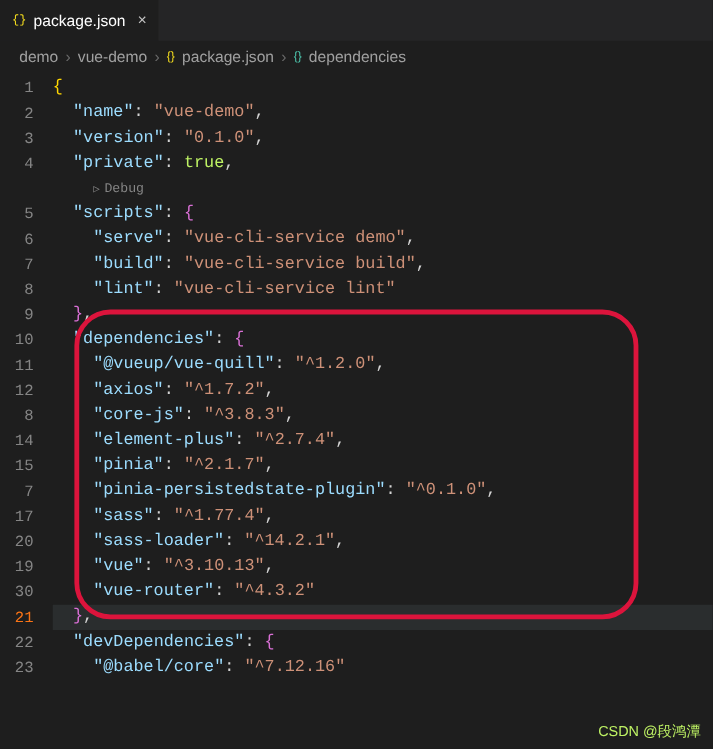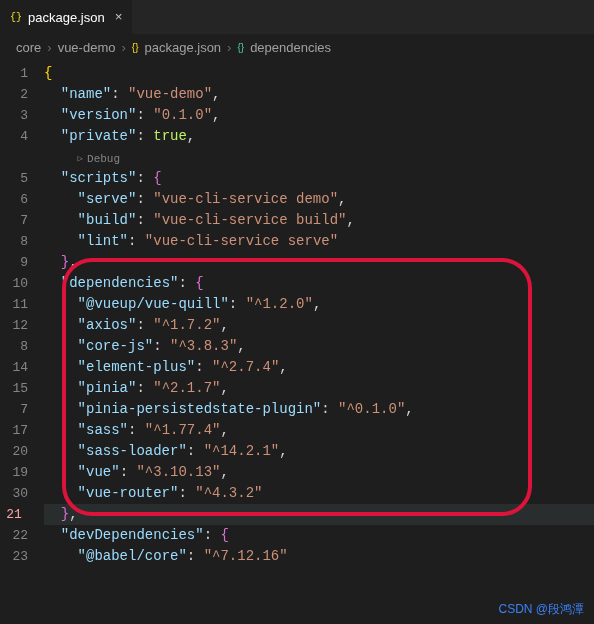--- a/index.html
+++ b/index.html
@@ -64,21 +64,21 @@
       text-align: right;
       color: #858585;
       user-select: none;
     }
     .gutter-line {
       height: 21px;
       padding-right: 16px;
       font-size: 13px;
       line-height: 21px;
     }
-    .gutter-line.active { color: #fca5a5; text-align: center; }
+    .gutter-line.active { color: #f97316; }
     .code {
       flex: 1;
       position: relative;
     }
     .code-line {
       height: 21px;
       line-height: 21px;
       white-space: pre;
       font-size: 14px;
     }
@@ -104,38 +104,38 @@
       pointer-events: none;
       left: 18px;
       top: 195px;
       width: 470px;
       height: 258px;
     }
     .watermark {
       position: absolute;
       bottom: 6px;
       right: 10px;
-      color: #3b82f6;
+      color: #bef264;
       font-family: -apple-system, 'Segoe UI', sans-serif;
       font-size: 12px;
     }
   </style>
 </head>
 <body>
 
 <div class="tabs">
   <div class="tab">
     <span class="tab-icon">{}</span>
     <span class="tab-label">package.json</span>
     <span class="tab-close">×</span>
   </div>
 </div>
 
 <div class="breadcrumb">
-  <span>core</span>
+  <span>demo</span>
   <span class="breadcrumb-sep">›</span>
   <span>vue-demo</span>
   <span class="breadcrumb-sep">›</span>
   <span class="breadcrumb-icon">{}</span>
   <span>package.json</span>
   <span class="breadcrumb-sep">›</span>
   <span class="breadcrumb-icon2">{}</span>
   <span>dependencies</span>
 </div>
 
@@ -168,21 +168,21 @@
   </div>
   <div class="code">
     <div class="code-line"><span class="brace">{</span></div>
     <div class="code-line">  <span class="key">"name"</span><span class="pun">: </span><span class="str">"<span>vue-demo</span>"</span><span class="pun">,</span></div>
     <div class="code-line">  <span class="key">"version"</span><span class="pun">: </span><span class="str">"<span>0.1.0</span>"</span><span class="pun">,</span></div>
     <div class="code-line">  <span class="key">"private"</span><span class="pun">: </span><span class="kw">true</span><span class="pun">,</span></div>
     <div class="code-line">    <span class="debug"><span class="debug-icon">▷</span> <span>Debug</span></span></div>
     <div class="code-line">  <span class="key">"scripts"</span><span class="pun">: </span><span class="brace2">{</span></div>
     <div class="code-line">    <span class="key">"serve"</span><span class="pun">: </span><span class="str">"<span>vue-cli-service demo</span>"</span><span class="pun">,</span></div>
     <div class="code-line">    <span class="key">"build"</span><span class="pun">: </span><span class="str">"<span>vue-cli-service build</span>"</span><span class="pun">,</span></div>
-    <div class="code-line">    <span class="key">"lint"</span><span class="pun">: </span><span class="str">"<span>vue-cli-service serve</span>"</span></div>
+    <div class="code-line">    <span class="key">"lint"</span><span class="pun">: </span><span class="str">"<span>vue-cli-service lint</span>"</span></div>
     <div class="code-line">  <span class="brace2">}</span><span class="pun">,</span></div>
     <div class="code-line">  <span class="key">"dependencies"</span><span class="pun">: </span><span class="brace2">{</span></div>
     <div class="code-line">    <span class="key">"@vueup/vue-quill"</span><span class="pun">: </span><span class="str">"<span>^1.2.0</span>"</span><span class="pun">,</span></div>
     <div class="code-line">    <span class="key">"axios"</span><span class="pun">: </span><span class="str">"<span>^1.7.2</span>"</span><span class="pun">,</span></div>
     <div class="code-line">    <span class="key">"core-js"</span><span class="pun">: </span><span class="str">"<span>^3.8.3</span>"</span><span class="pun">,</span></div>
     <div class="code-line">    <span class="key">"element-plus"</span><span class="pun">: </span><span class="str">"<span>^2.7.4</span>"</span><span class="pun">,</span></div>
     <div class="code-line">    <span class="key">"pinia"</span><span class="pun">: </span><span class="str">"<span>^2.1.7</span>"</span><span class="pun">,</span></div>
     <div class="code-line">    <span class="key">"pinia-persistedstate-plugin"</span><span class="pun">: </span><span class="str">"<span>^0.1.0</span>"</span><span class="pun">,</span></div>
     <div class="code-line">    <span class="key">"sass"</span><span class="pun">: </span><span class="str">"<span>^1.77.4</span>"</span><span class="pun">,</span></div>
     <div class="code-line">    <span class="key">"sass-loader"</span><span class="pun">: </span><span class="str">"<span>^14.2.1</span>"</span><span class="pun">,</span></div>

